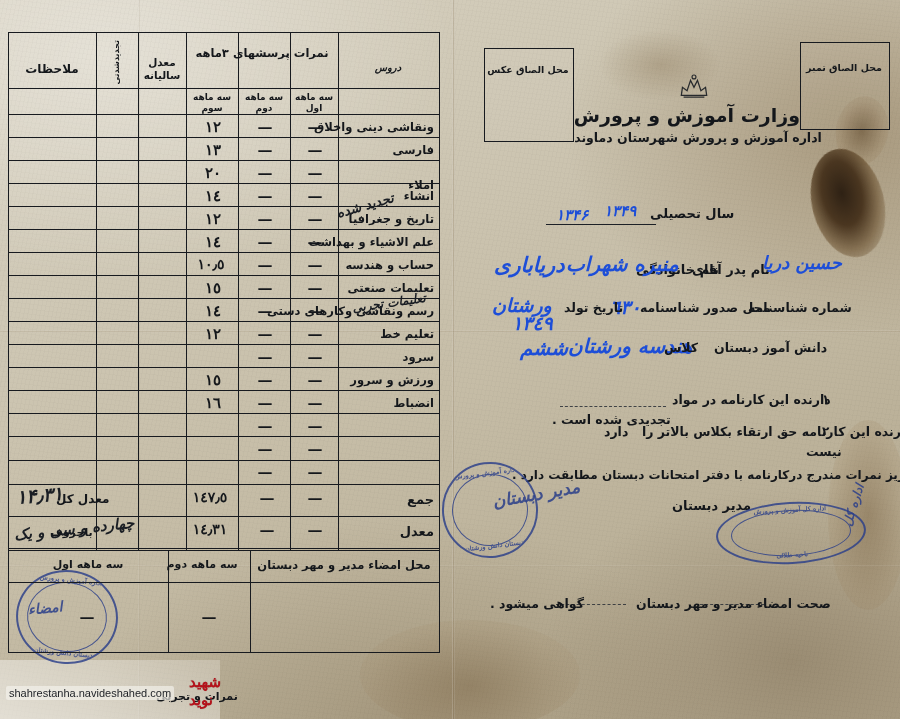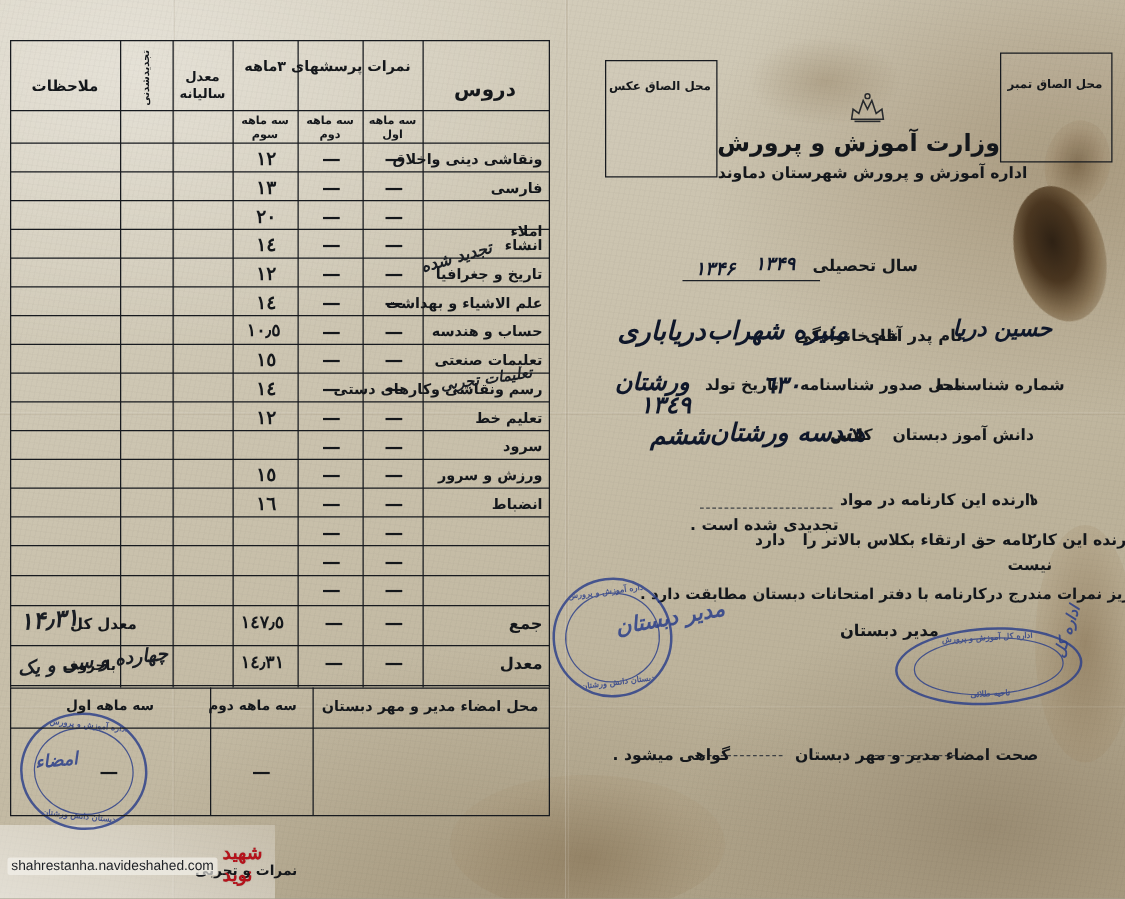--- a/index.html
+++ b/index.html
@@ -88,21 +88,21 @@
   
   .ink {
     position: absolute;
     color: #15181c;
     font-family: "DejaVu Sans", "Liberation Sans", sans-serif;
     white-space: nowrap;
     letter-spacing: 0.2px;
   }
   .print { color: #14171b; font-weight: 700; }
   .hand {
-    color: #0f172a;
+    color: #1d4ed8;
     font-family: "DejaVu Serif", "Liberation Serif", serif;
     font-style: italic;
     font-weight: 700;
     letter-spacing: 0;
   }
   .dash {
     position: absolute;
     height: 0;
     border-top: 1.6px solid #1c2026;
   }
@@ -227,21 +227,21 @@
     opacity: .9;
   }
 
   
   .wm {
     position: absolute;
     left: 6px;
     bottom: 6px;
     display: flex;
     align-items: center;
-    gap: 2px;
+    gap: 13px;
   }
   .wm .mark {
     width: 46px;
     height: 40px;
     position: relative;
   }
   .wm .mark .red {
     position: absolute;
     color: #b5121b;
     font-family: "DejaVu Serif", "Liberation Serif", serif;
@@ -407,21 +407,21 @@
       <span>سوم</span>
     </div>
     <div class="cellhdr rtl" style="left:230px; top:60px; width:52px; font-size:9px;">
       <span>سه ماهه</span><br>
       <span>دوم</span>
     </div>
     <div class="cellhdr rtl" style="left:282px; top:60px; width:48px; font-size:9px;">
       <span>سه ماهه</span><br>
       <span>اول</span>
     </div>
-    <div class="cellhdr rtl" style="left:330px; top:30px; width:100px; font-size:16px;">دروس</div>
+    <div class="cellhdr rtl" style="left:330px; top:30px; width:100px; font-size:10px;font-style:italic;">دروس</div>
 
     <div class="rowlabel rtl" style="top:88px;">ونقاشی دینی واخلاق</div>
     <div class="grade" style="left:178px; top:86px;">١٢</div>
     <div class="grade" style="left:230px; top:86px;">—</div>
     <div class="grade" style="left:280px; top:86px;">—</div>
 
     <div class="rowlabel rtl" style="top:111px;">فارسی</div>
     <div class="grade" style="left:178px; top:109px;">١٣</div>
     <div class="grade" style="left:230px; top:109px;">—</div>
     <div class="grade" style="left:280px; top:109px;">—</div>

